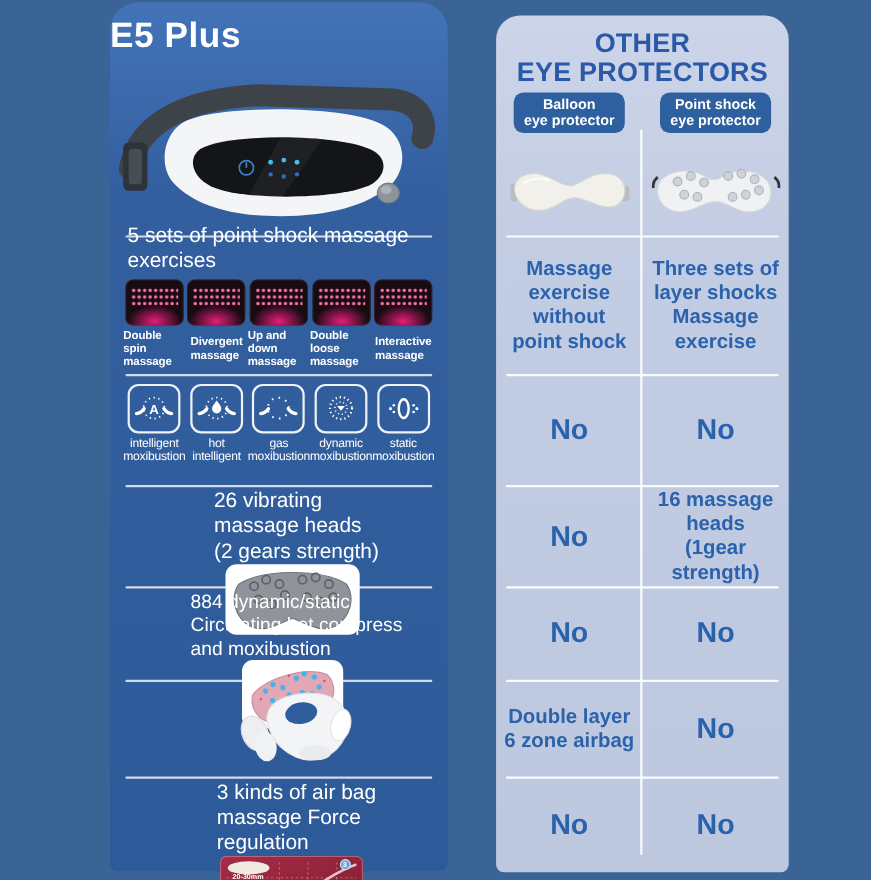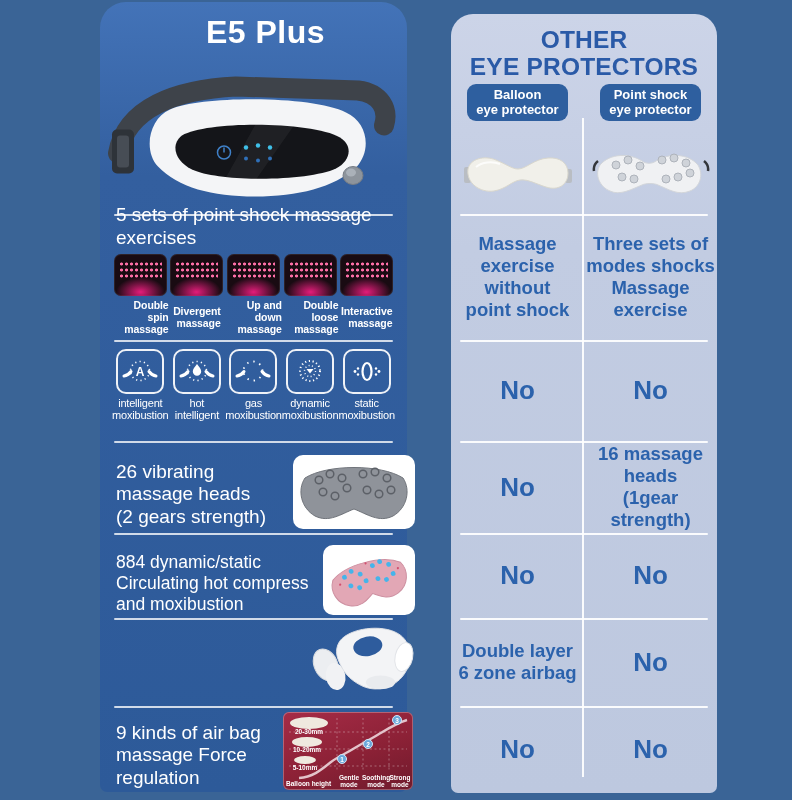--- a/index.html
+++ b/index.html
@@ -2,44 +2,44 @@
 <html><head>
 <meta charset="utf-8">
 <style>
   html,body{margin:0;padding:0;background:#2e5688;}
   .stage{position:relative;width:792px;height:800px;overflow:hidden;
          background:#3a6496;font-family:"Liberation Sans",sans-serif;}
   
   .lp{position:absolute;left:100px;top:2px;width:307px;height:790px;
       background:linear-gradient(180deg,#4373b8 0%,#335f9f 22%,#2d5a99 100%);
       border-radius:26px 26px 7px 7px;}
-  .lp-title{position:absolute;top:12px;left:0;width:100%;text-align:center;
-      font-size:32px;font-weight:bold;color:#ffffff;letter-spacing:.5px;padding-left:12px;}
+  .lp-title{position:absolute;top:12px;left:0;width:100%;text-align:left;
+      font-size:32px;font-weight:bold;color:#ffffff;letter-spacing:.5px;}
   .lp-product{position:absolute;top:52px;left:6px;width:295px;height:158px;}
   .hl{position:absolute;left:14px;right:14px;height:2px;background:rgba(255,255,255,.78);border-radius:1px;}
   .lp-row{position:absolute;left:0;width:100%;}
   .lp-heading{color:#fff;font-size:19px;line-height:1.2;padding-left:16px;white-space:pre-line;}
   .flexrow{display:flex;padding:0 12px;}
   .fcell{flex:1;display:flex;align-items:center;justify-content:center;}
   
   .tile{width:53px;height:42px;border-radius:7px;background:#190b12;position:relative;overflow:hidden;
         box-shadow:inset 0 0 0 1px rgba(255,255,255,.09);}
   .tile::before{content:"";position:absolute;left:5px;right:5px;top:7px;height:17px;
         background-image:radial-gradient(circle,#ff6fa8 1.1px,rgba(255,111,168,0) 1.9px);
         background-size:5px 6px;}
   .tile::after{content:"";position:absolute;left:0;right:0;bottom:-12px;height:32px;
         background:radial-gradient(ellipse at center,rgba(238,30,128,.95),rgba(238,30,128,0) 65%);}
   .tile-label{font-size:10.5px;font-weight:bold;color:#fff;line-height:1.15;letter-spacing:-.1px;
-        text-align:right;white-space:pre-line;}
+        text-align:left;white-space:pre-line;}
   
   .mode-icon{width:44px;height:41px;border:2px solid rgba(255,255,255,.92);border-radius:10px;
         display:flex;align-items:center;justify-content:center;}
   .mode-label{font-size:11px;color:#fff;line-height:1.1;letter-spacing:-.2px;text-align:center;white-space:pre-line;}
   
-  .feat{display:flex;align-items:flex-end;padding-left:16px;}
+  .feat{display:flex;align-items:center;padding-left:16px;flex-direction:column;}
   .feat .lp-heading{padding-left:0;}
   .spacer{flex:1;}
   .card{background:#ffffff;border-radius:10px;display:flex;align-items:center;justify-content:center;}
   
   .airchart{position:relative;width:130px;height:78px;border-radius:6px;overflow:hidden;
         background:linear-gradient(160deg,#a62c47 0%,#8c2136 55%,#6f1a2c 100%);
         box-shadow:inset 0 0 0 1px rgba(255,255,255,.28);margin-right:10px;flex:none;}
   .ac-lab{position:absolute;color:#fff;font-weight:bold;font-size:6.5px;line-height:1.1;
         text-align:center;white-space:pre-line;}
   .chartpt{position:absolute;width:10px;height:10px;border-radius:50%;background:#69a7db;
@@ -267,21 +267,21 @@
           <ellipse cx="30" cy="58" rx="10" ry="14" transform="rotate(-10 30 58)" fill="#f1f2f4"></ellipse>
           <path d="M34 22 C 44 8 78 4 94 14 C 108 22 110 42 100 56 C 90 70 72 74 58 68 C 47 63 40 56 36 48 C 32 40 28 32 34 22 Z" fill="#f3f4f6" stroke="#dfe1e5"></path>
           <ellipse cx="63" cy="27" rx="15" ry="10" transform="rotate(-10 63 27)" fill="#2e5c9d"></ellipse>
           <ellipse cx="100" cy="38" rx="9" ry="15" transform="rotate(12 100 38)" fill="#ffffff" stroke="#e2e4e8"></ellipse>
           <ellipse cx="76" cy="64" rx="15" ry="7" fill="#e9ebee"></ellipse>
         </svg>
       </div>
     </div>
 
     <div class="lp-row feat" style="top:708px;height:80px">
-      <div class="lp-heading">9 kinds of air bag
+      <div class="lp-heading">3 kinds of air bag
 massage Force
 regulation</div>
       <div class="spacer"></div>
       <div class="airchart">
         <svg width="130" height="78" viewBox="0 0 130 78" style="position:absolute;left:0;top:0">
           <g stroke="rgba(255,255,255,.32)" stroke-width="1" stroke-dasharray="2 2.5">
             <line x1="54" y1="6" x2="54" y2="60"></line>
               <line x1="80" y1="6" x2="80" y2="60"></line>
               <line x1="106" y1="6" x2="106" y2="60"></line>
             <line x1="6" y1="20" x2="124" y2="20"></line>
@@ -364,21 +364,21 @@
     <div class="rp-hl" style="top:519px"></div>
     <div class="rp-hl" style="top:604px"></div>
     <div class="rp-hl" style="top:692px"></div>
 
     <div class="rp-row" style="top:204px;height:118px">
       <div class="rp-cell">Massage
 exercise
 without
 point shock</div>
       <div class="rp-cell">Three sets of
-modes shocks
+layer shocks
 Massage
 exercise</div>
     </div>
     <div class="rp-row" style="top:330px;height:93px">
       <div class="rp-cell no">No</div>
       <div class="rp-cell no">No</div>
     </div>
     <div class="rp-row" style="top:431px;height:84px">
       <div class="rp-cell no">No</div>
       <div class="rp-cell">16 massage

